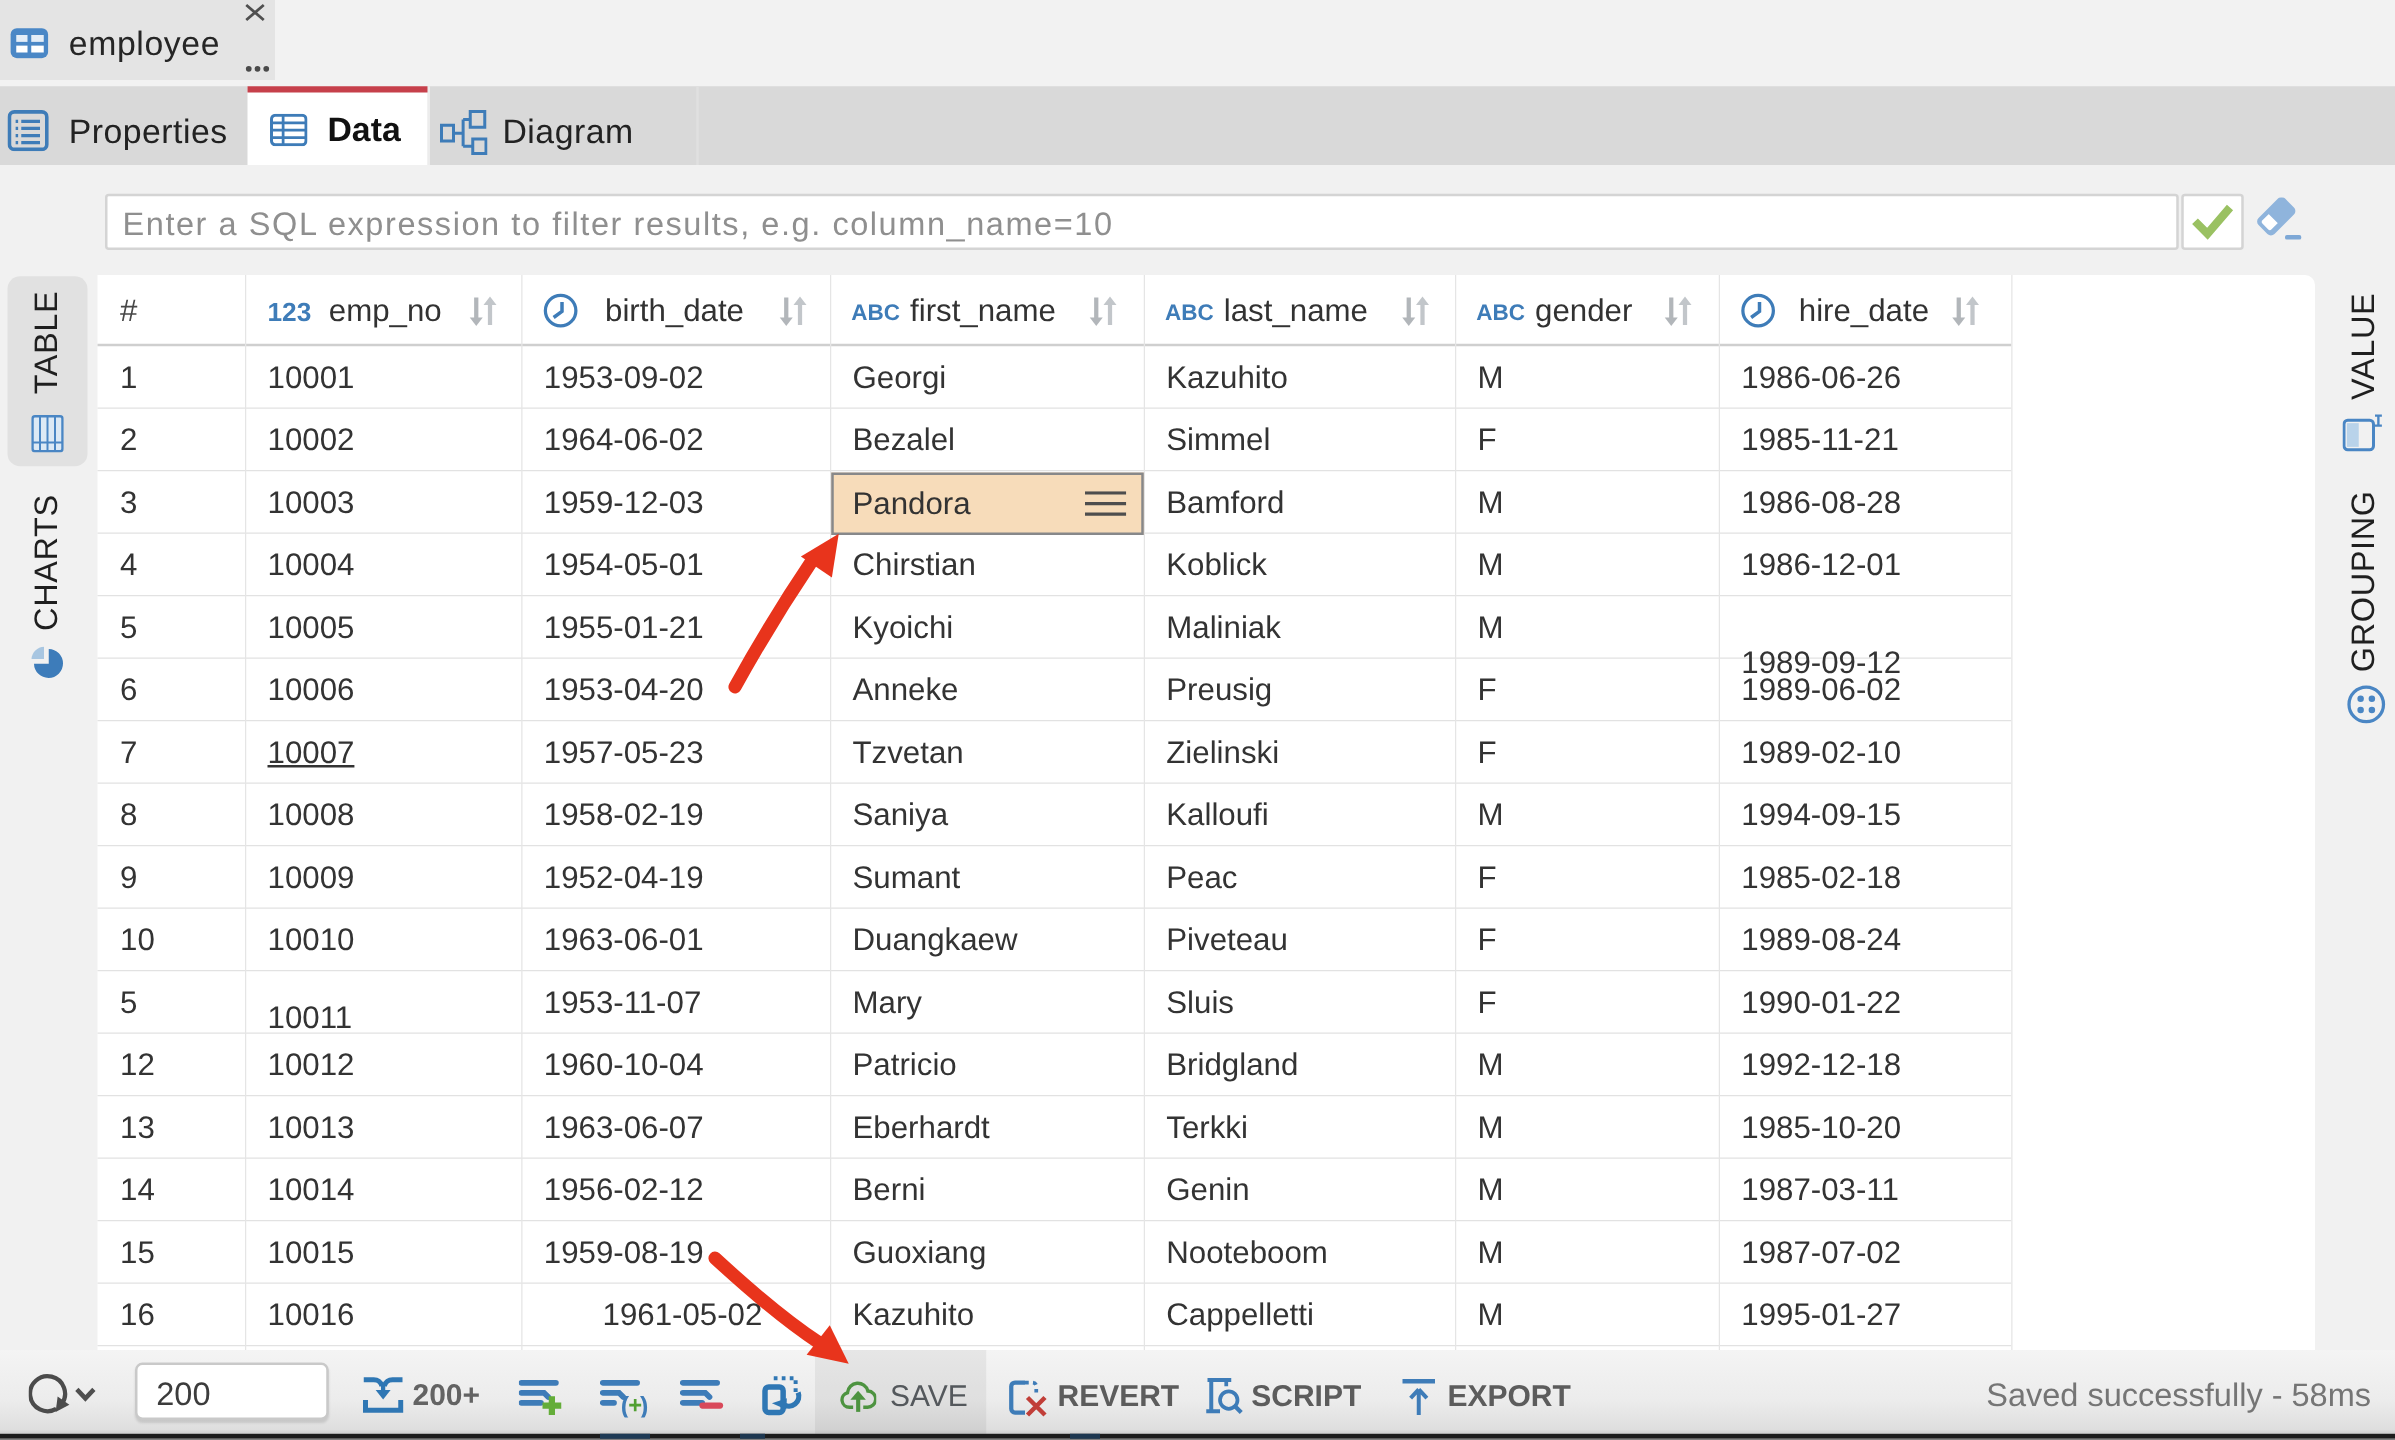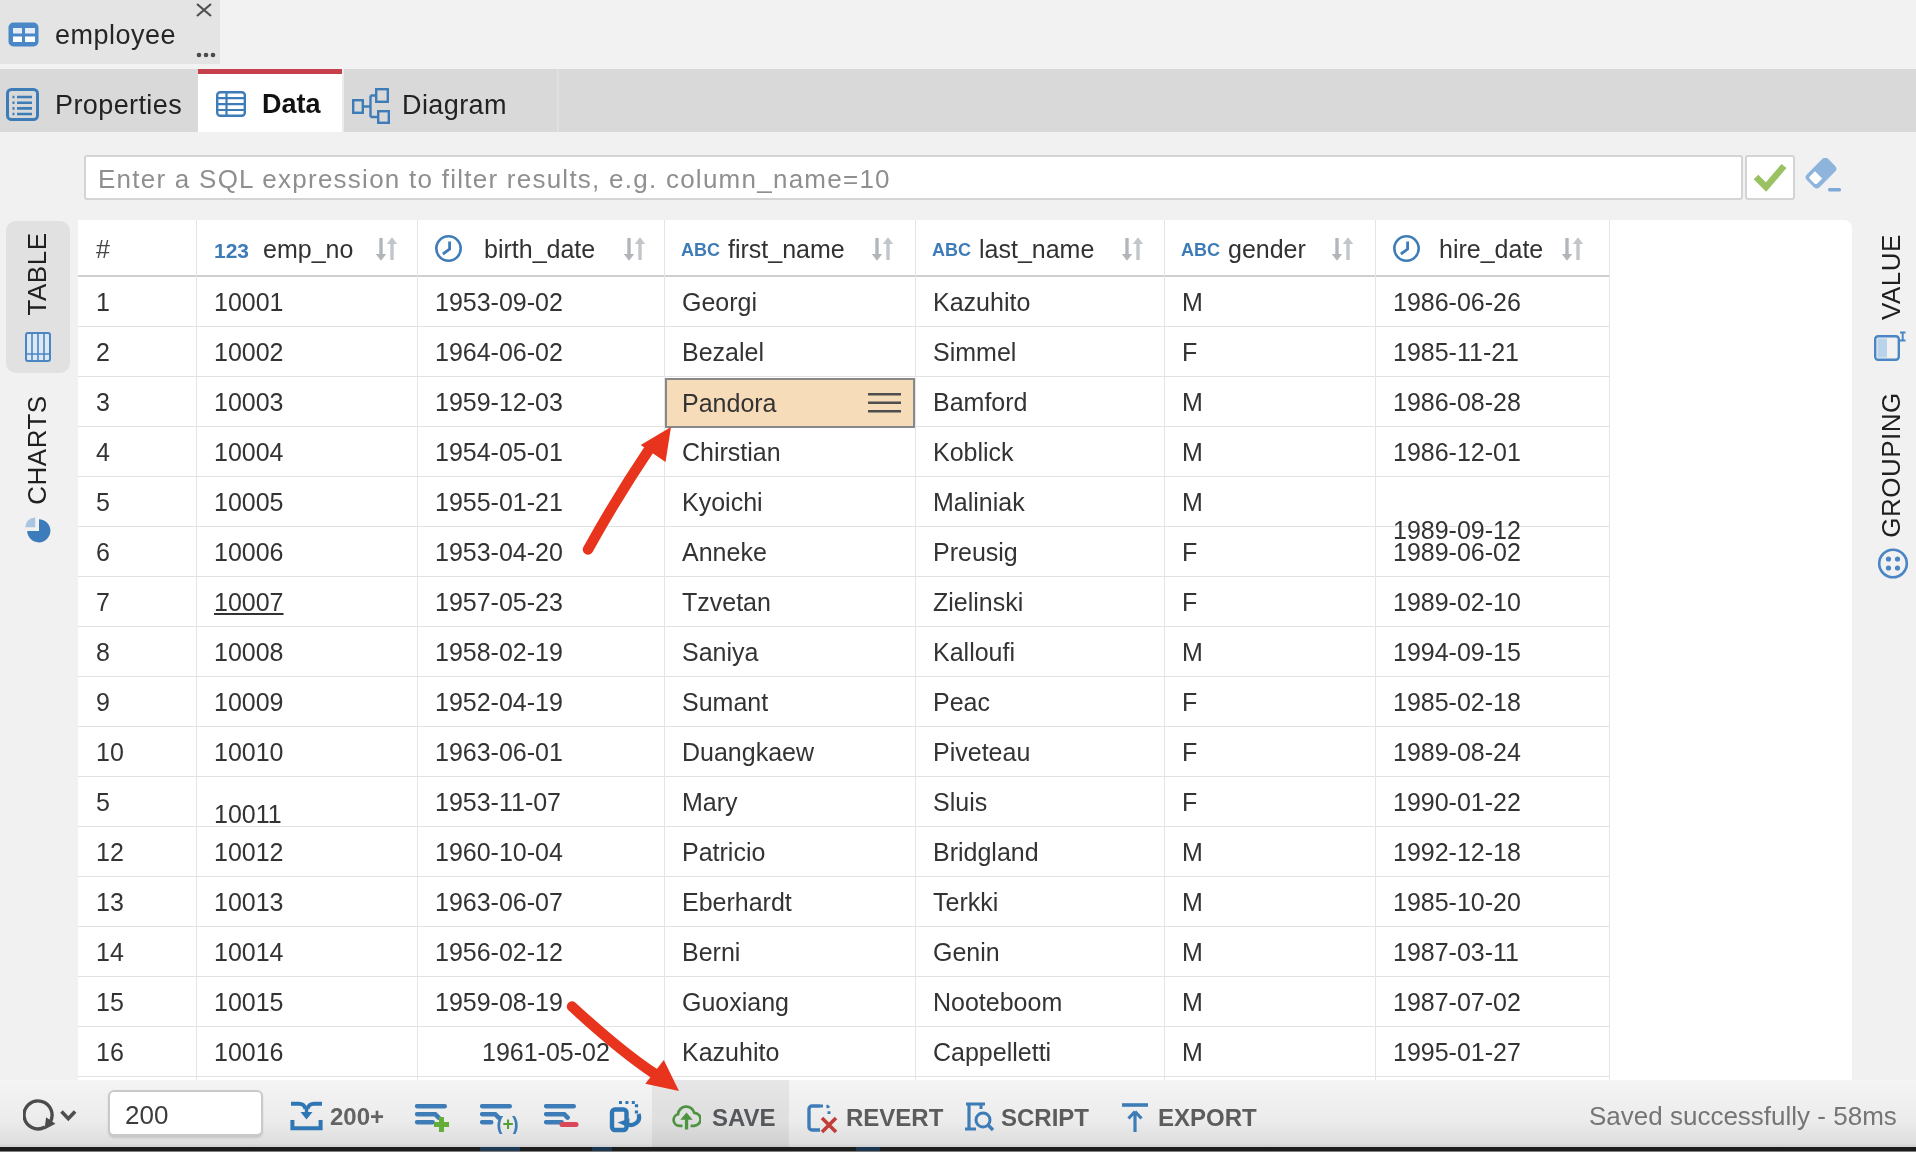--- a/index.html
+++ b/index.html
@@ -326,21 +326,21 @@
 <path d="M11,3.5 H28.5 V17" fill="none" stroke="#2f77b4" stroke-width="3.2" stroke-dasharray="3 3.4"></path>
 <rect x="4" y="10.5" width="14.5" height="20.5" rx="3" fill="none" stroke="#2f77b4" stroke-width="4.4"></rect>
 <path d="M30.5,15 a8,8 0 0 1 -12,9.5" fill="none" stroke="#2f77b4" stroke-width="4.2"></path>
 <polygon points="9.5,23.5 21.5,19.5 21,28.5" fill="#2f77b4"></polygon>
 </svg>
 <svg class="abs" style="left:672px;top:1104px;" width="29" height="26" viewBox="0 0 29 26">
 <path d="M10.5,21.8 H7.6 A5.9,5.9 0 0 1 6,10.2 A8.3,8.3 0 0 1 22.3,8.8 A5.3,5.3 0 0 1 21.8,21.8 H18.6" fill="none" stroke="#4d9340" stroke-width="2.7"></path>
 <polygon points="14.5,8.6 8.3,15.8 20.7,15.8" fill="#4d9340"></polygon>
 <rect x="12.9" y="14.5" width="3.3" height="11" fill="#4d9340"></rect>
 </svg>
-<div class="abs" style="left:712px;top:1104px;font-size:24px;font-weight:700;color:#54585c;text-align:right;">SAVE</div>
+<div class="abs" style="left:712px;top:1104px;font-size:24px;font-weight:400;color:#54585c;text-align:right;">SAVE</div>
 <svg class="abs" style="left:806px;top:1103px;" width="36" height="32" viewBox="0 0 36 32">
 <path d="M14,3 H6 a3,3 0 0 0 -3,3 V24 a3,3 0 0 0 3,3 H14" fill="none" stroke="#3e7cb8" stroke-width="3.4"></path>
 <path d="M14,3 h6 a3,3 0 0 1 3,3 v5" fill="none" stroke="#3e7cb8" stroke-width="3" stroke-dasharray="3 3.4"></path>
 <path d="M16,15 L30,29 M30,15 L16,29" stroke="#c13e38" stroke-width="3.6"></path>
 </svg>
 <div class="abs" style="left:846px;top:1104px;font-size:24px;font-weight:700;color:#5c5c5c;">REVERT</div>
 <svg class="abs" style="left:963px;top:1101px;" width="34" height="34" viewBox="0 0 34 34">
 <path d="M3,3 H22 M6,3 V28 M2,28 h11" fill="none" stroke="#3e7cb8" stroke-width="3.2"></path>
 <path d="M18,3 v5" stroke="#3e7cb8" stroke-width="3"></path>
 <circle cx="20" cy="19" r="7" fill="none" stroke="#3e7cb8" stroke-width="3"></circle>

